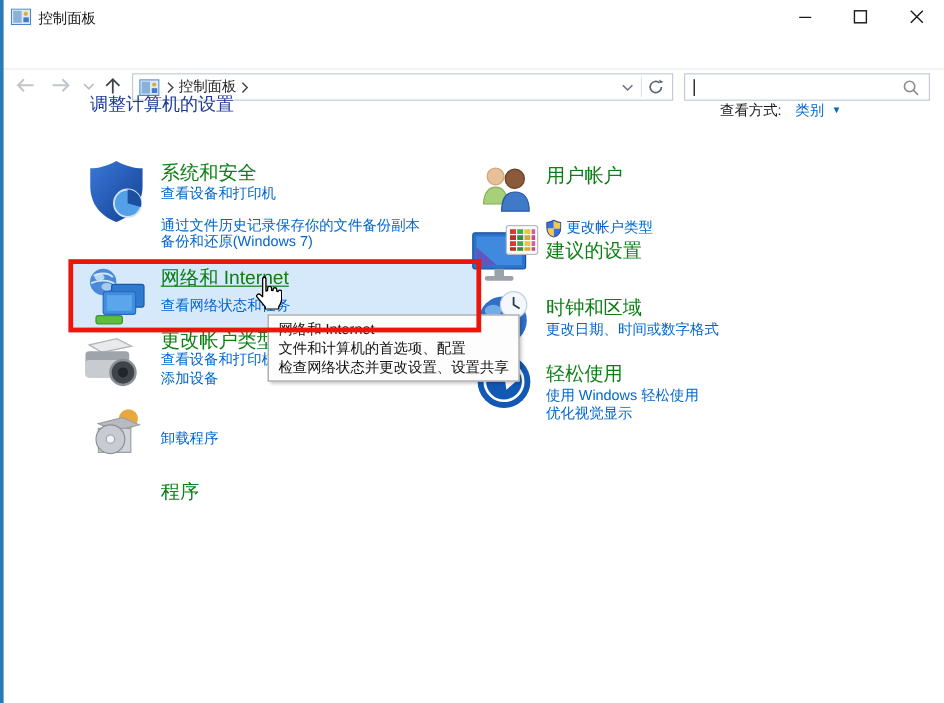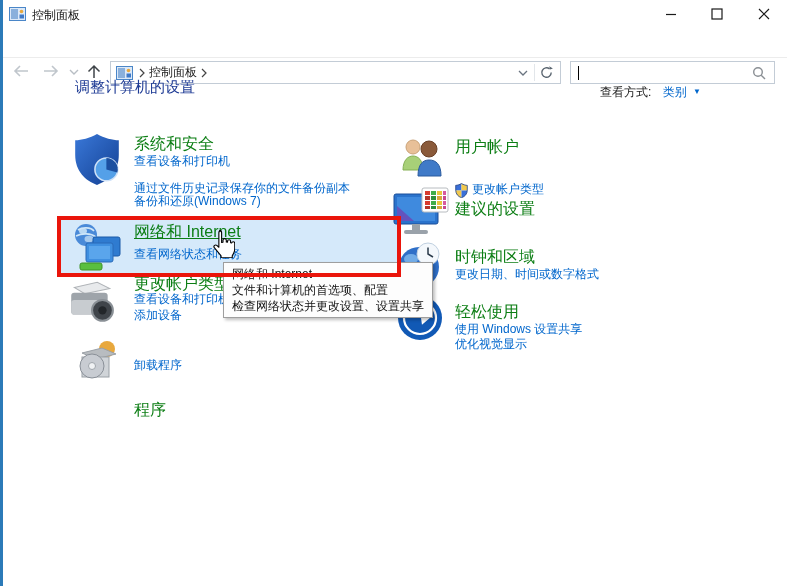--- a/index.html
+++ b/index.html
@@ -263,21 +263,21 @@
     <div class="abs cat-link" style="left:58px;top:25px;">更改日期、时间或数字格式</div>
   </div>
 
   <div class="abs section" style="left:397px;top:293px;">
     <svg class="abs" style="left:0;top:0;" width="47" height="49" viewBox="0 0 47 49">
       <circle cx="23" cy="25" r="22" fill="#1159b5"></circle>
       <circle cx="23" cy="25" r="16" fill="none" stroke="#ffffff" stroke-width="2.2"></circle>
       <path d="M13 25 h11 v-7 l11 7 -11 7 v-7 z" fill="#ffffff" transform="rotate(-8 23 25)"></path>
     </svg>
     <div class="abs cat-title" style="left:58px;top:9px;">轻松使用</div>
-    <div class="abs cat-link" style="left:58px;top:28px;">使用 Windows 设置共享</div>
+    <div class="abs cat-link" style="left:58px;top:28px;">使用 Windows 轻松使用</div>
     <div class="abs cat-link" style="left:58px;top:43px;">优化视觉显示</div>
   </div>
 
   <div class="abs" id="tooltip">
     <div>网络和 Internet</div>
     <div>文件和计算机的首选项、配置</div>
     <div>检查网络状态并更改设置、设置共享</div>
   </div>
 
   <div class="abs" id="red-box"></div>

